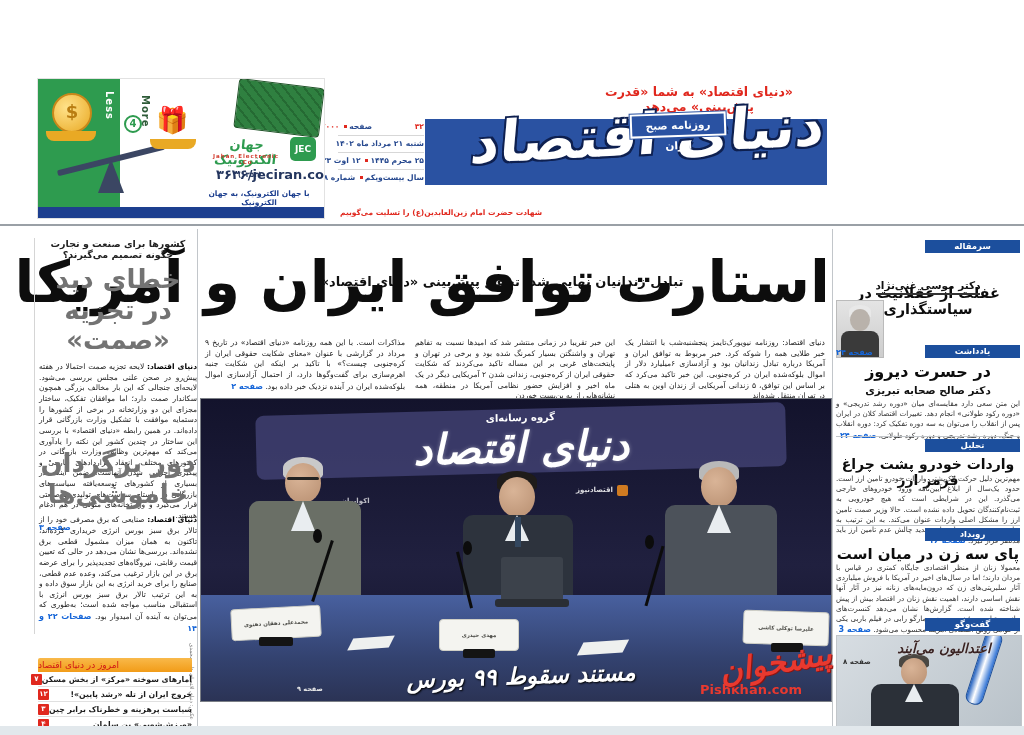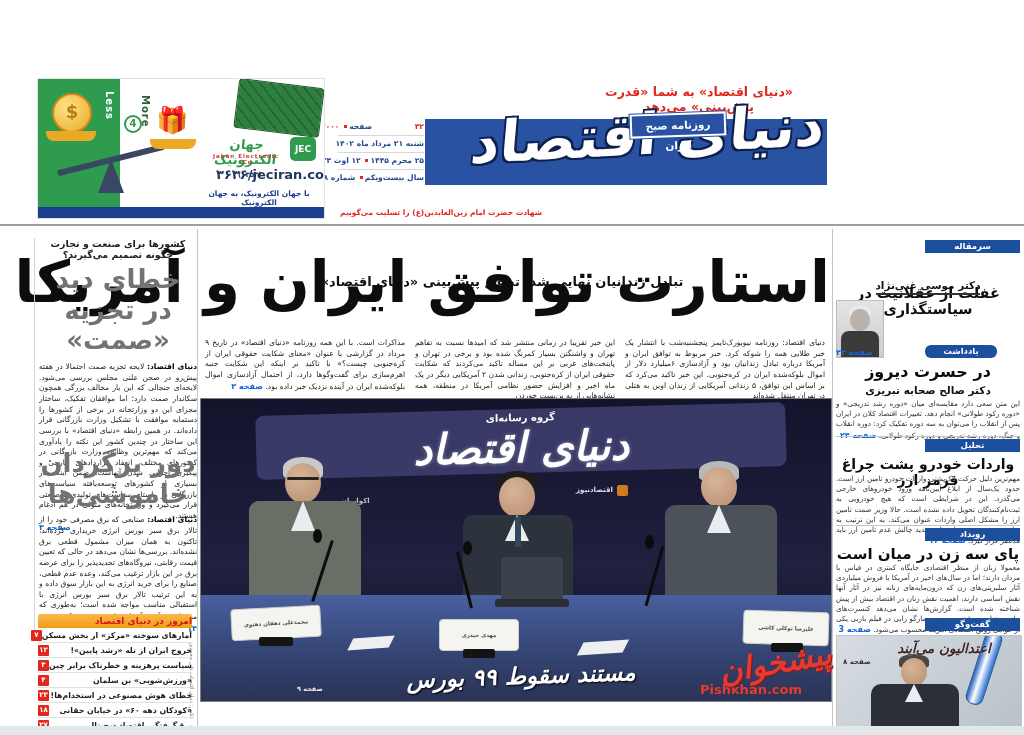--- a/index.html
+++ b/index.html
@@ -79,22 +79,22 @@
   .caption-page{color:#e9e9e9;font-size:6.5px;font-weight:bold;}
   .credit{writing-mode:vertical-rl;font-size:5.5px;color:#777;letter-spacing:.5px;}
   
   .wm-fa{color:#e8392f;font-weight:bold;font-size:31px;font-style:italic;transform:rotate(-10deg);
          text-shadow:1px 1px 0 #8d1410;white-space:nowrap;}
   .wm-en{color:#e8392f;font-weight:bold;font-size:13px;direction:ltr;}
   .lc-kicker{font-size:9.5px;font-weight:bold;color:#222;text-align:center;}
   .lc-title{font-size:26px;font-weight:900;color:#737373;text-align:center;line-height:1.18;}
   .lc-body{font-size:7.5px;line-height:1.42;color:#222;text-align:justify;}
   .lead-in{font-weight:bold;color:#000;}
-  .today-head{background:linear-gradient(#f9b94a,#f29c18);color:#d01515;font-weight:bold;font-size:9px;
-              text-align:right;line-height:14px;border-radius:2px 2px 0 0;}
+  .today-head{background:linear-gradient(#f9b94a,#f29c18);color:#d01515;font-weight:normal;font-size:9px;
+              text-align:left;line-height:14px;border-radius:2px 2px 0 0;margin-top:44px;}
   .trow{display:flex;justify-content:space-between;align-items:center;border-bottom:1px solid #e0e0e0;height:14px;}
   .trow .txt{font-size:7.8px;font-weight:bold;color:#1c1c1c;white-space:nowrap;}
   .tbadge{width:11px;height:11px;background:#e0281e;color:#fff;font-size:7px;font-weight:bold;
           text-align:center;line-height:11px;border-radius:1px;flex:0 0 auto;}
   
   .slabel{background:#1c4f9d;color:#fff;font-weight:bold;font-size:8.5px;text-align:center;line-height:13px;}
   .stitle{font-weight:900;color:#0d0d0d;text-align:center;}
   .sauthor{font-weight:bold;font-size:10.5px;color:#111;text-align:center;}
   .s-underline{background:#333;height:1.5px;}
   .sbody{font-size:7.2px;line-height:1.42;color:#333;text-align:justify;}
@@ -312,21 +312,21 @@
   <div class="abs stitle" style="left:836px;top:258px;width:184px;font-size:14.5px;margin-top:27px;">غفلت از عقلانیت در سیاستگذاری</div>
   <div class="abs sauthor" style="left:836px;top:279px;width:184px;">دکتر موسی غنی‌نژاد</div>
   <div class="abs s-underline" style="left:876px;top:293px;width:104px;"></div>
   <div class="abs avatar" style="left:836px;top:300px;width:46px;height:56px;">
     <div class="av-hair" style="left:12px;top:4px;width:22px;height:12px;"></div>
     <div class="av-head" style="left:13px;top:8px;width:20px;height:22px;"></div>
     <div class="av-suit" style="left:4px;top:30px;width:38px;height:26px;"></div>
   </div>
   <div class="abs pageref" style="left:836px;top:348px;">صفحه ۲۴</div>
 
-  <div class="abs slabel" style="left:925px;top:345px;width:72px;border-radius:6px;">یادداشت</div>
+  <div class="abs slabel" style="left:925px;top:345px;width:95px;">یادداشت</div>
   <div class="abs stitle" style="left:836px;top:362px;width:184px;font-size:16px;">در حسرت دیروز</div>
   <div class="abs sauthor" style="left:836px;top:384px;width:184px;">دکتر صالح صحابه تبریزی</div>
   <div class="abs sbody" style="left:836px;top:399px;width:184px;height:34px;">
     <span>این متن سعی دارد مقایسه‌ای میان «دوره رشد تدریجی» و «دوره رکود طولانی» انجام دهد. تغییرات اقتصاد کلان در ایران پس از انقلاب را می‌توان به سه دوره تفکیک کرد: دوره انقلاب و جنگ، دوره رشد تدریجی و دوره رکود طولانی.</span>
     <span class="pageref">صفحه ۲۴</span>
   </div>
   <div class="abs sdivider" style="left:836px;top:436px;width:184px;"></div>
 
   <div class="abs slabel" style="left:925px;top:439px;width:95px;">تحلیل</div>
   <div class="abs stitle" style="left:836px;top:456px;width:184px;font-size:14px;">واردات خودرو پشت چراغ قرمز ارز</div>

